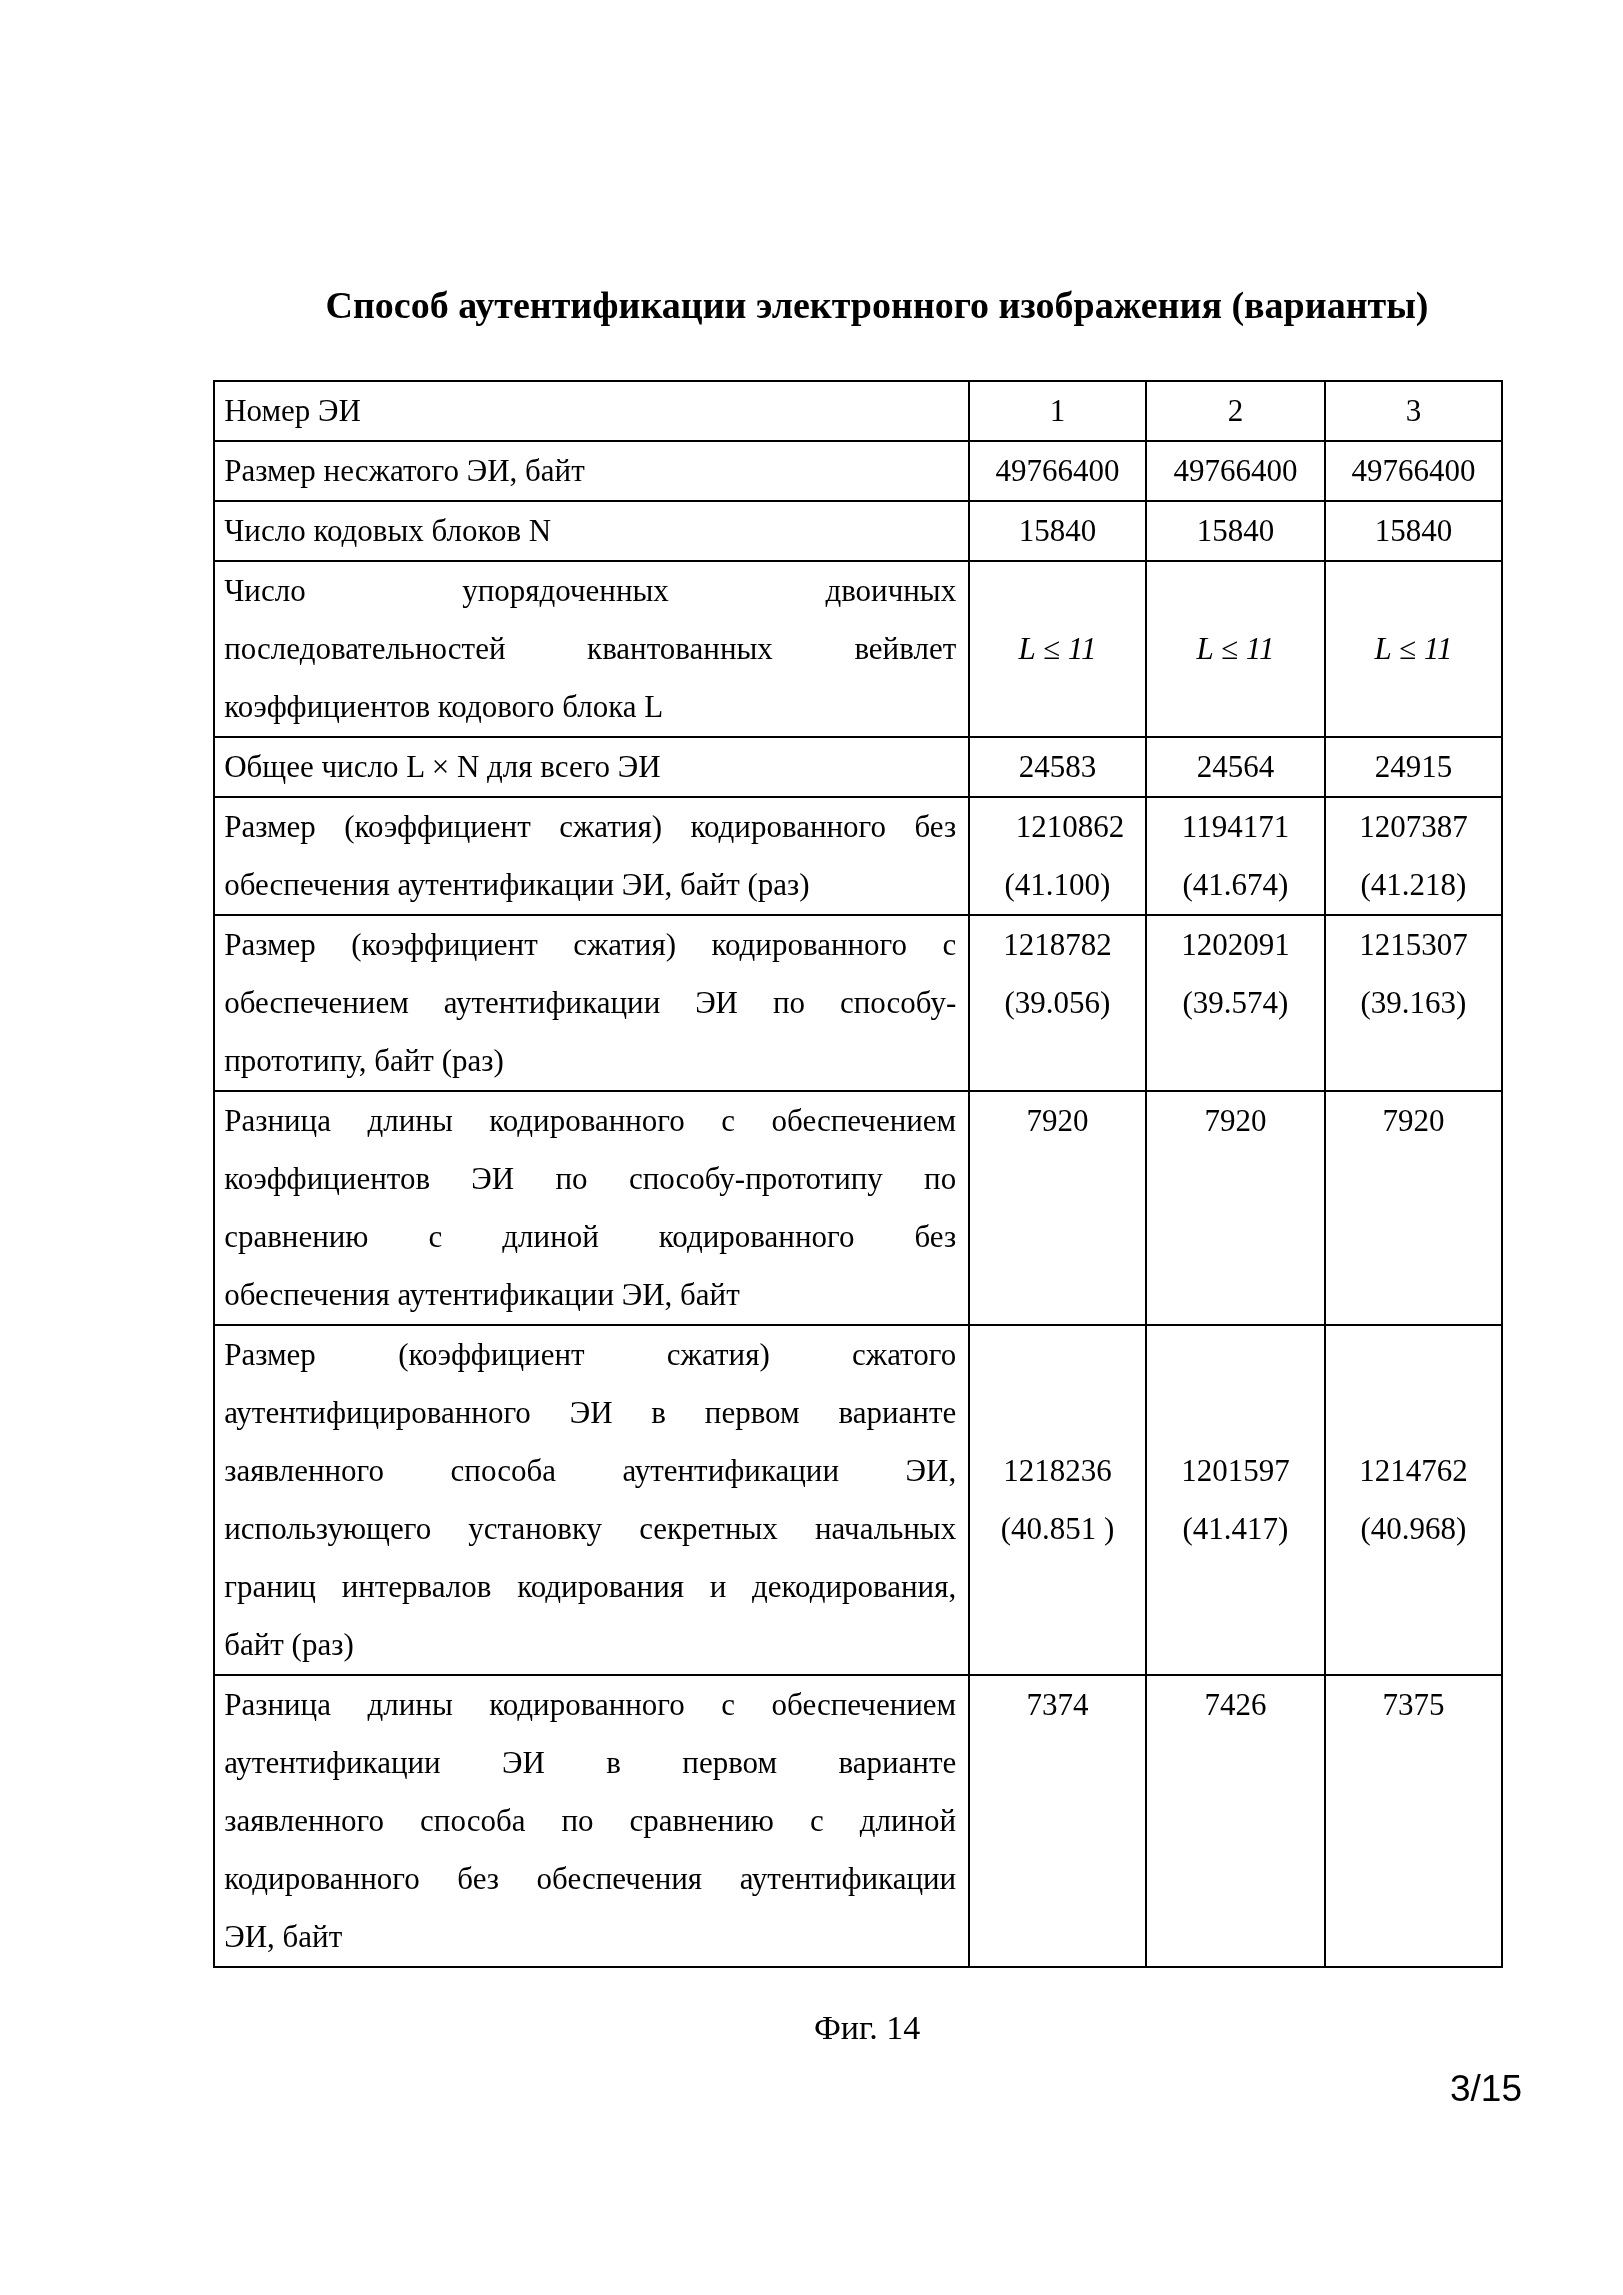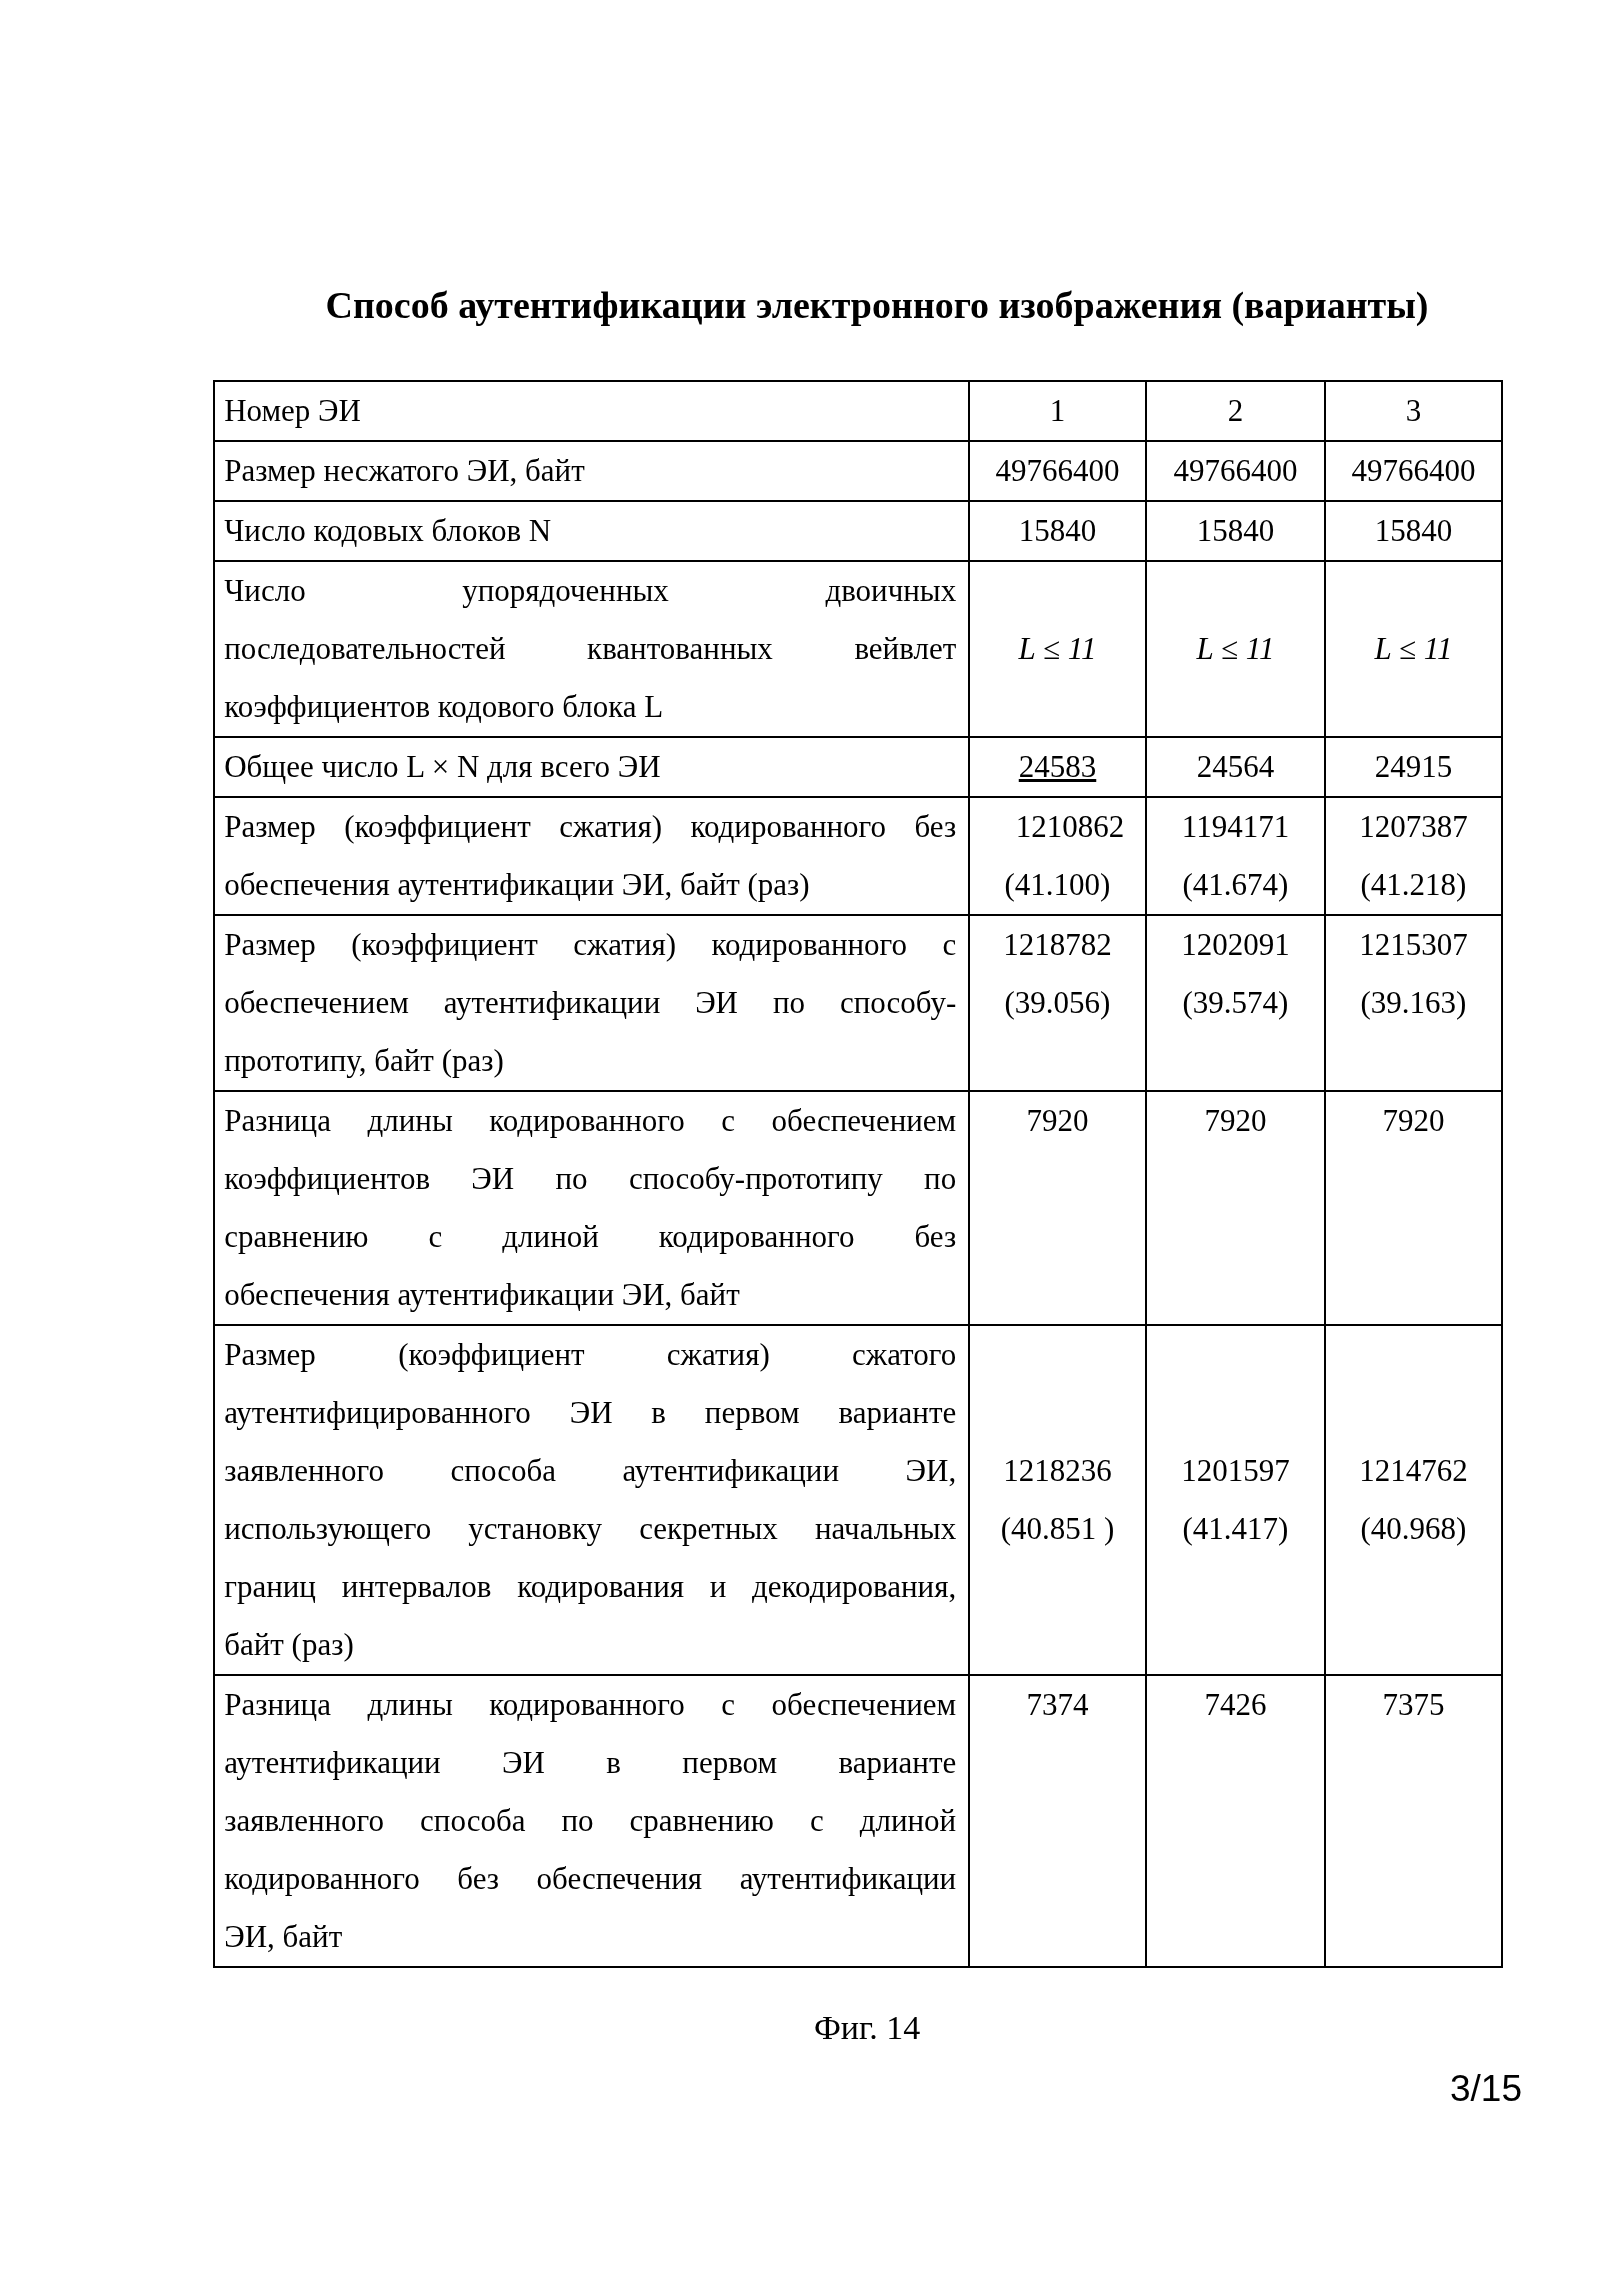--- a/index.html
+++ b/index.html
@@ -84,21 +84,21 @@
         </td>
         <td class="val mid">
           <span class="line last it" style="text-align: center; text-align-last: center;">L ≤ 11</span>
         </td>
       </tr>
       <tr style="height: 59px;">
         <td class="label">
           <span class="line last">Общее число  L × N для всего ЭИ</span>
         </td>
         <td class="val">
-          <span class="line last" style="text-align: center; text-align-last: center; text-decoration: underline;">24583</span>
+          <span class="line last" style="text-align: center; text-align-last: center;">24583</span>
         </td>
         <td class="val">
           <span class="line last" style="text-align: center; text-align-last: center;">24564</span>
         </td>
         <td class="val">
           <span class="line last" style="text-align: center; text-align-last: center;">24915</span>
         </td>
       </tr>
       <tr style="height: 85px;">
         <td class="label">

